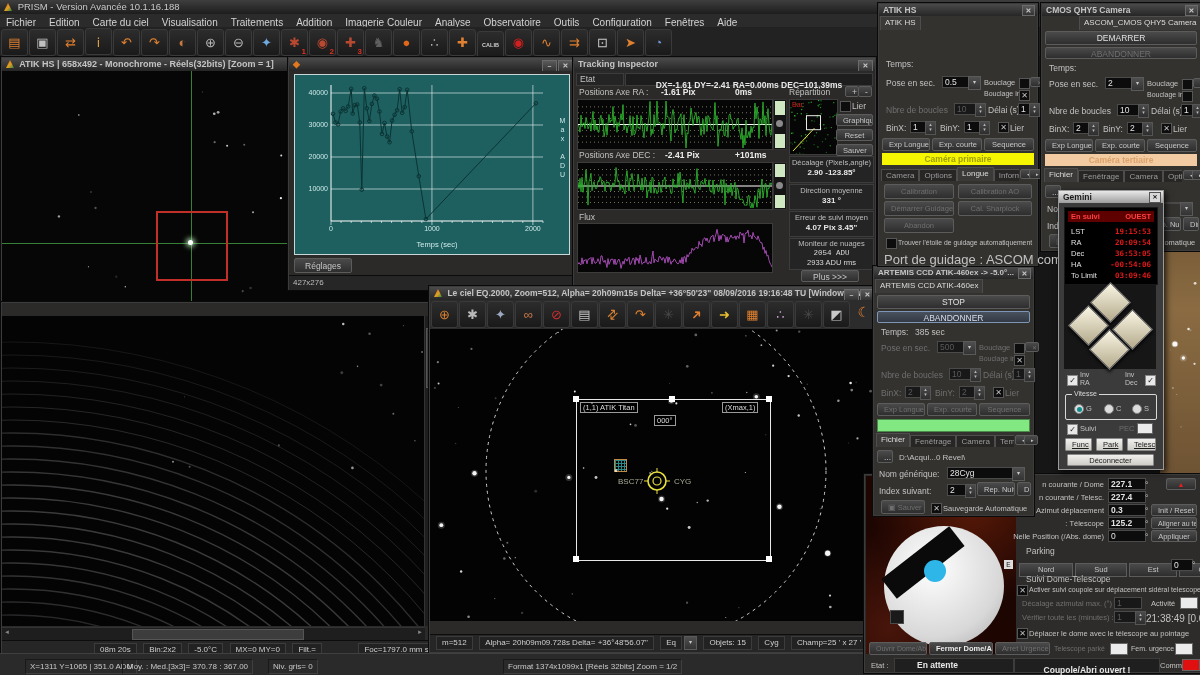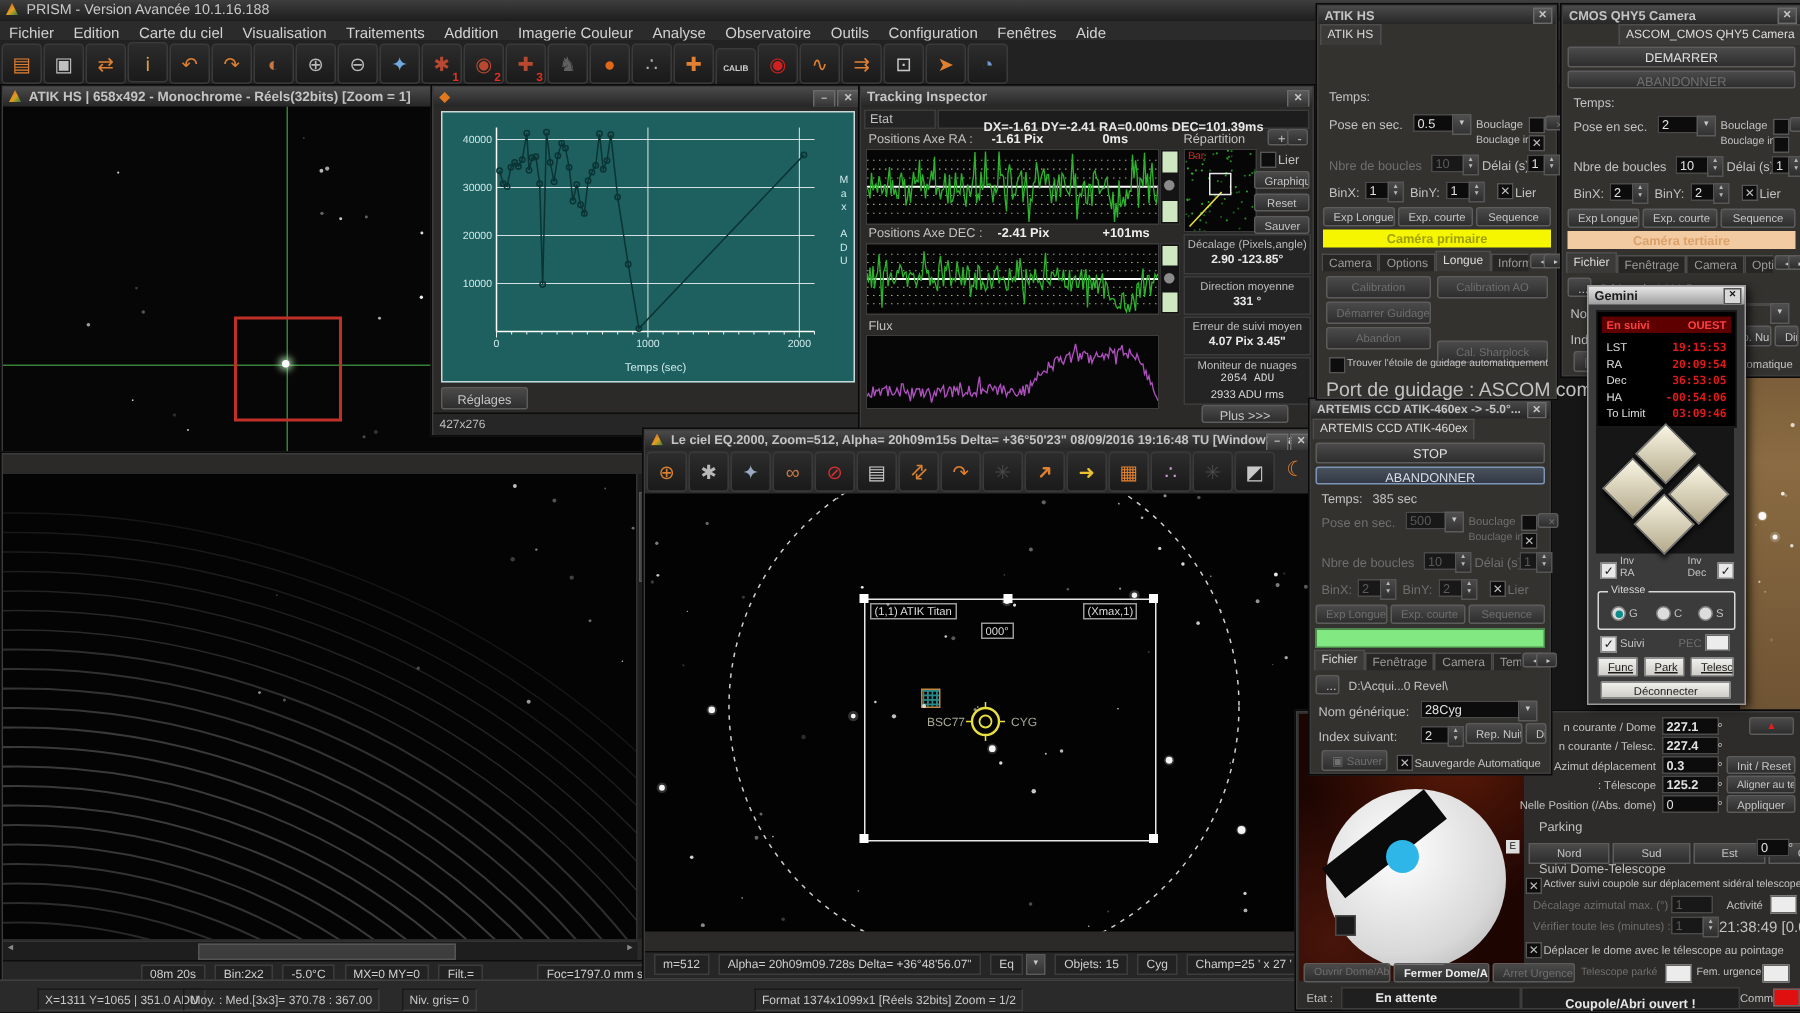--- a/index.html
+++ b/index.html
@@ -857,21 +857,21 @@
         <span class="tab">Camera</span>
         <span class="tab">Options</span>
         <span class="tab on">Longue</span>
         <span class="tab">Information</span>
       </div>
     <button class="b" style="left:142px;top:166px;width:8px;height:10px;font-size:5px;">◂</button>
     <button class="b" style="left:151px;top:166px;width:8px;height:10px;font-size:5px;">▸</button>
     <button class="b dis" style="left:6px;top:181px;width:70px;height:15px;font-size:7.5px;">Calibration</button>
     <button class="b dis" style="left:80px;top:181px;width:74px;height:15px;font-size:7.5px;">Calibration AO</button>
     <button class="b dis" style="left:6px;top:198px;width:70px;height:15px;font-size:7.5px;">Démarrer Guidage</button>
-    <button class="b dis" style="left:80px;top:198px;width:74px;height:15px;font-size:7.5px;margin-top:26px;">Cal. Sharplock</button>
+    <button class="b dis" style="left:80px;top:198px;width:74px;height:15px;font-size:7.5px;">Cal. Sharplock</button>
     <button class="b dis" style="left:6px;top:215px;width:70px;height:15px;font-size:7.5px;">Abandon</button>
     <span class="cb" style="left:8px;top:235px;"></span>
     <span class="lb" style="left:20px;top:236px;font-size:6.8px;">Trouver l'étoile de guidage automatiquement</span>
     <span class="lb" style="left:6px;top:249px;font-size:13px;">Port de guidage : ASCOM compliant guider</span>
   </div>
 
   <div class="win" style="left:1040px;top:2px;width:160px;height:248px;background:#34322f;">
     <div class="tb" style="height:12px;line-height:12px;font-size:8.5px;">
       <span>CMOS QHY5 Camera</span>
       <span class="wbtn" style="right:2px;top:1px;width:11px;height:9px;">✕</span>

